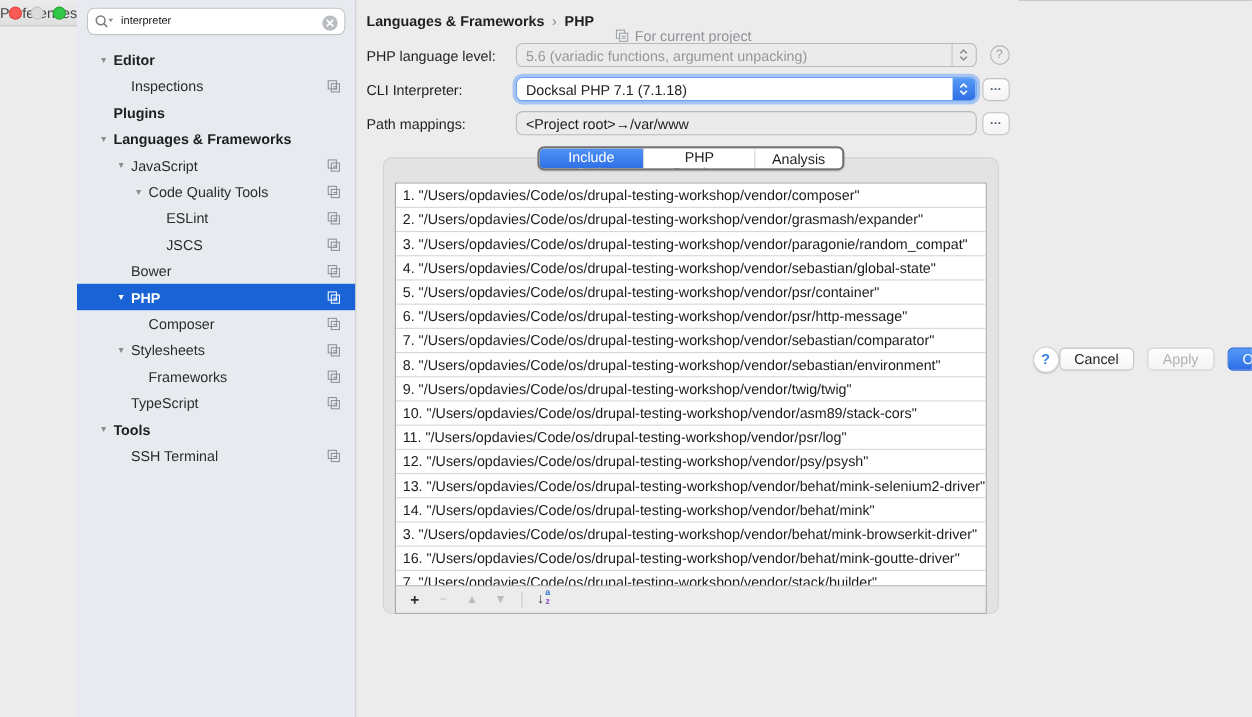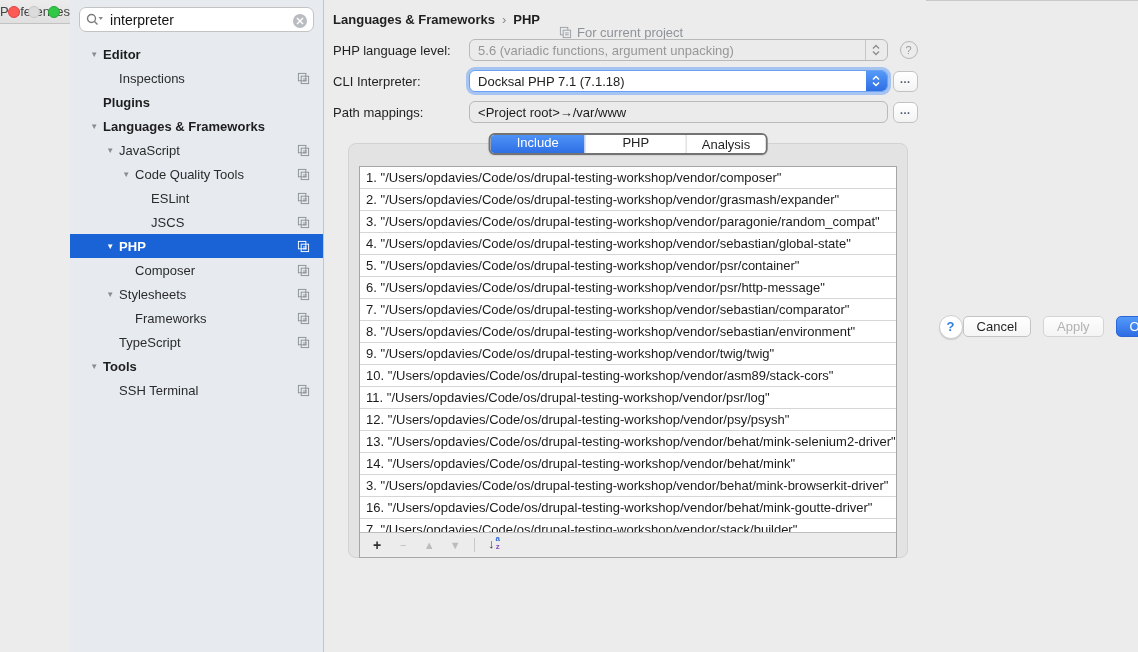--- a/index.html
+++ b/index.html
@@ -29,21 +29,21 @@
   .main { flex:1 1 auto; display:flex; min-height:0; }
 
   
   .sidebar {
     width:254px; flex:0 0 254px; background:#e7ebf0;
     border-right:1px solid #c6c6c6; overflow:hidden;
   }
   .search-wrap { padding:7px 9px 4px 9px; position:relative; }
   .search-input {
     width:100%; height:25px; border:1px solid #c3c3c3; border-radius:7px;
-    background:#fff; padding:0 26px 0 30px; font-family:inherit; font-size:14px; color:#111;
+    background:#fff; padding:0 26px 0 30px; font-family:inherit; font-size:10px; color:#111;
     outline:none;
   }
   .search-icon { position:absolute; left:16px; top:13px; }
   .clear-btn { position:absolute; right:16px; top:14px; width:14px; height:14px;
     border:none; background:#b9bdc2; border-radius:50%; cursor:default; padding:0;
     display:flex; align-items:center; justify-content:center; }
   .clear-btn svg { display:block; }
 
   .tree { padding-top:6px; }
   .tree-row { height:24px; display:flex; align-items:center; cursor:default; position:relative; }
@@ -259,20 +259,30 @@
           <div class="tree-row lvl3">
     <span class="tri" style="visibility: hidden;">▼</span>
     <span class="t-label">JSCS</span>
     <svg class="pp" width="13" height="13" viewBox="0 0 14 14">
       <rect x="1.5" y="1.5" width="8" height="8" fill="none" stroke="currentColor"></rect>
       <rect x="4.5" y="4.5" width="8" height="8" fill="none" stroke="currentColor"></rect>
       <line x1="6.5" y1="7.5" x2="10.5" y2="7.5" stroke="currentColor"></line>
       <line x1="6.5" y1="9.5" x2="10.5" y2="9.5" stroke="currentColor"></line>
     </svg>
   </div>
+          <div class="tree-row lvl1">
+    <span class="tri" style="visibility: hidden;">▼</span>
+    <span class="t-label">Bower</span>
+    <svg class="pp" width="13" height="13" viewBox="0 0 14 14">
+      <rect x="1.5" y="1.5" width="8" height="8" fill="none" stroke="currentColor"></rect>
+      <rect x="4.5" y="4.5" width="8" height="8" fill="none" stroke="currentColor"></rect>
+      <line x1="6.5" y1="7.5" x2="10.5" y2="7.5" stroke="currentColor"></line>
+      <line x1="6.5" y1="9.5" x2="10.5" y2="9.5" stroke="currentColor"></line>
+    </svg>
+  </div>
           <div class="tree-row lvl1 bold selected">
     <span class="tri">▼</span>
     <span class="t-label">PHP</span>
     <svg class="pp" width="13" height="13" viewBox="0 0 14 14">
       <rect x="1.5" y="1.5" width="8" height="8" fill="none" stroke="currentColor"></rect>
       <rect x="4.5" y="4.5" width="8" height="8" fill="none" stroke="currentColor"></rect>
       <line x1="6.5" y1="7.5" x2="10.5" y2="7.5" stroke="currentColor"></line>
       <line x1="6.5" y1="9.5" x2="10.5" y2="9.5" stroke="currentColor"></line>
     </svg>
   </div>

